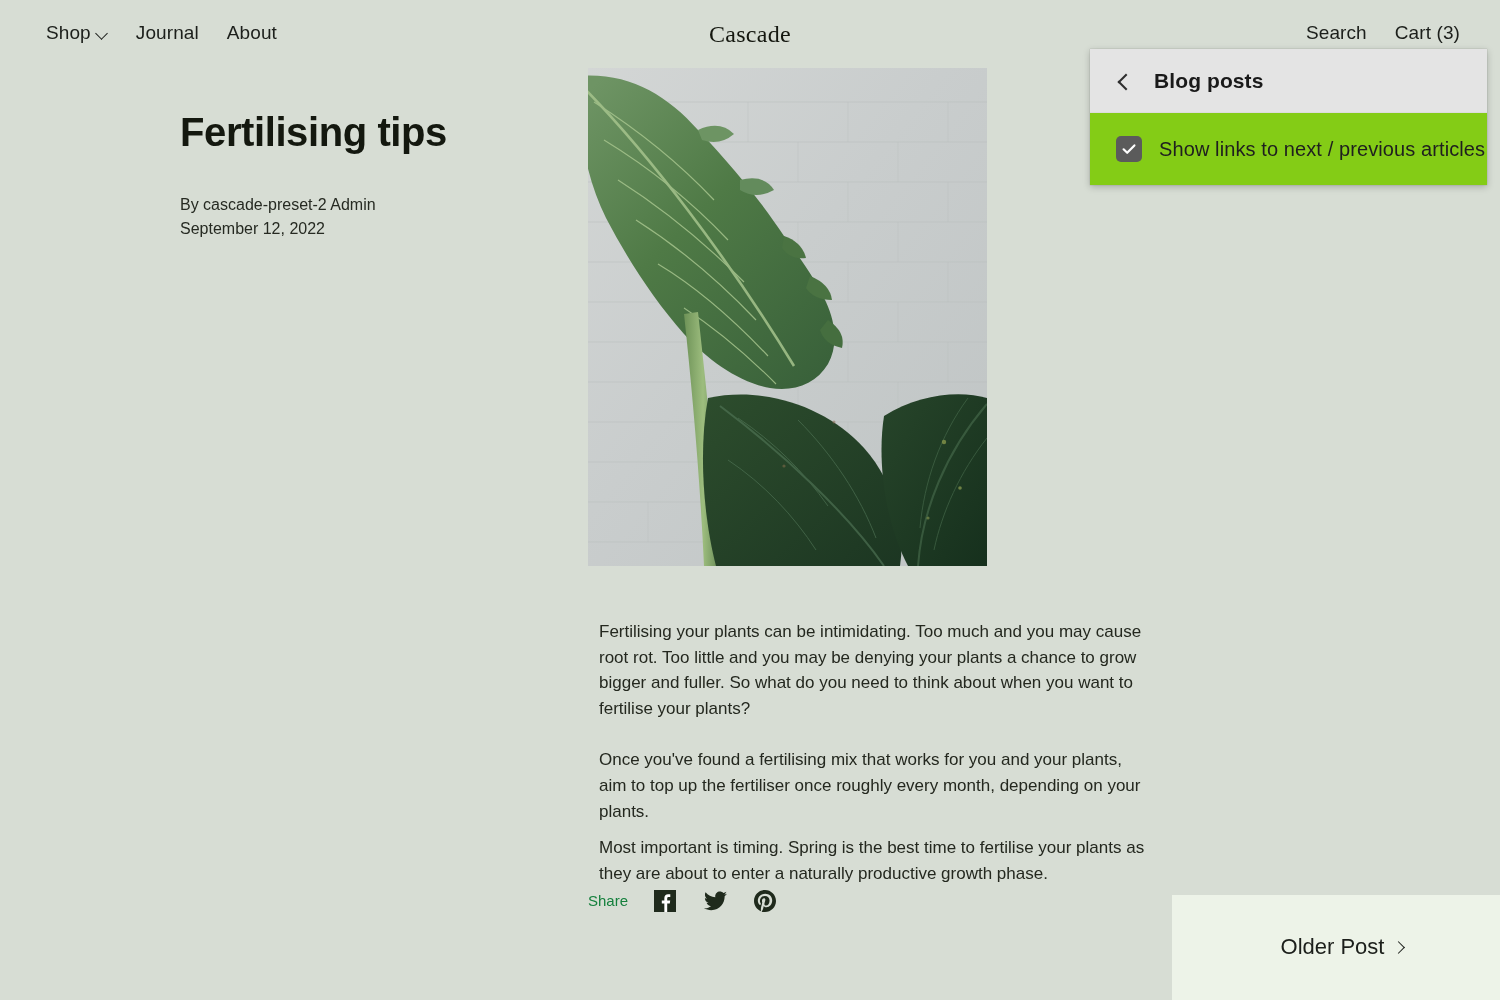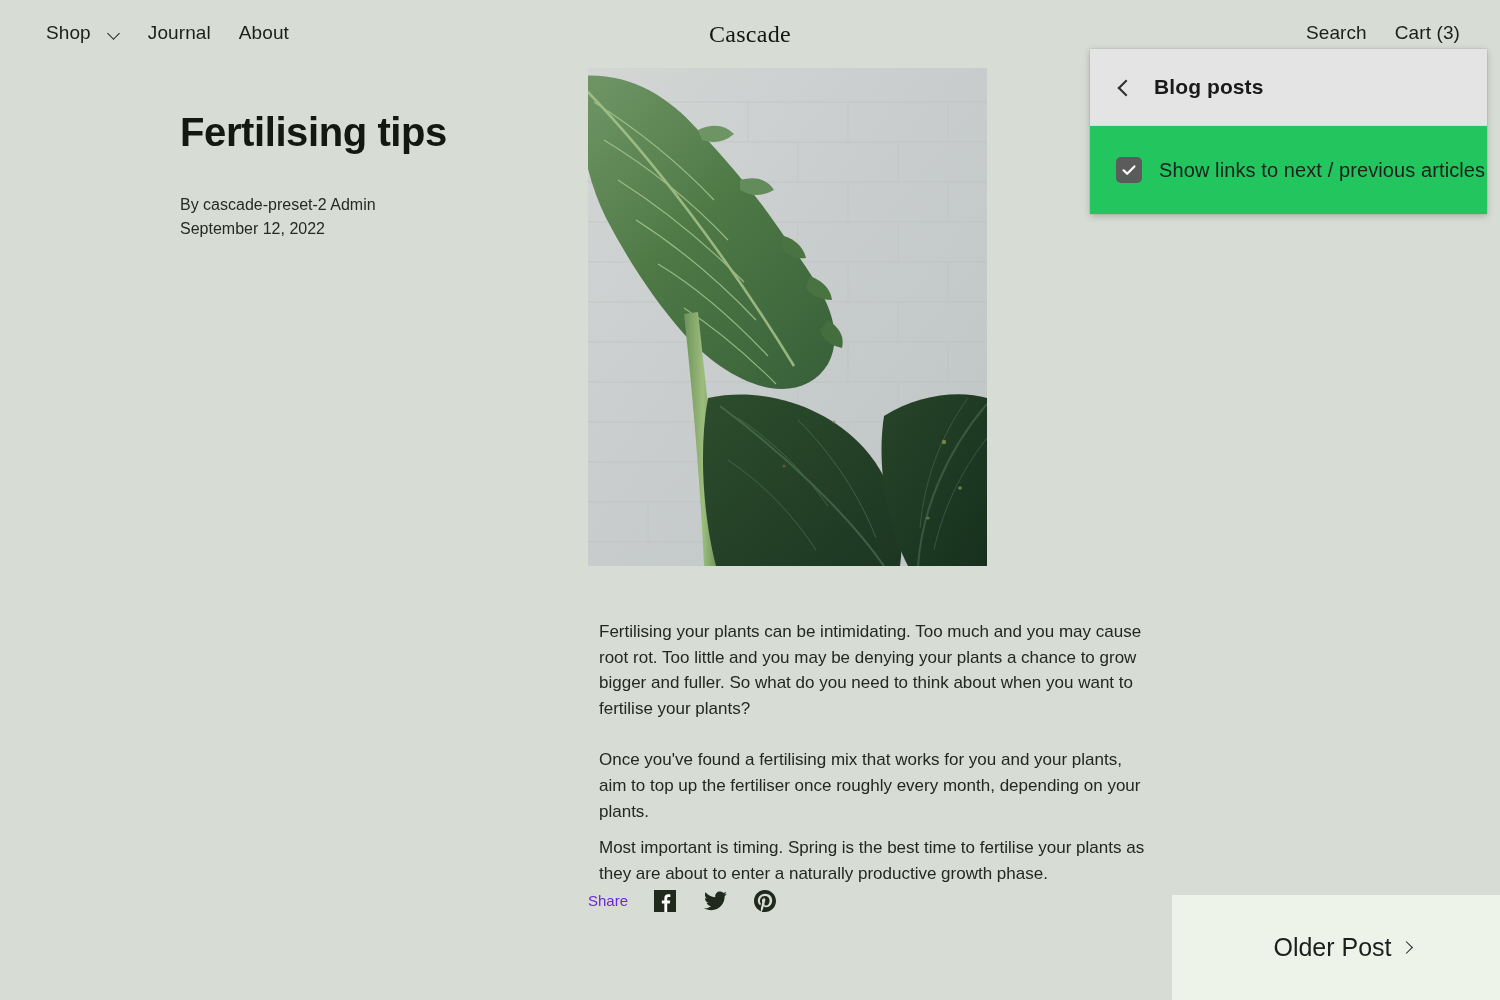--- a/index.html
+++ b/index.html
@@ -38,21 +38,21 @@
 
   .nav-link {
     font-size: 19px;
     line-height: 26px;
     color: #1c1f1b;
     letter-spacing: 0.1px;
     white-space: nowrap;
     cursor: pointer;
     display: flex;
     align-items: center;
-    gap: 18px;
+    gap: 6px;
   }
 
   .chev-down {
     display: inline-block;
     width: 11px;
     height: 11px;
     position: relative;
     top: 1px;
   }
   .chev-down::before {
@@ -139,21 +139,21 @@
     position: absolute;
     left: 588px;
     top: 888px;
     display: flex;
     align-items: center;
     gap: 24px;
   }
   .share-label {
     font-size: 15px;
     line-height: 24px;
-    color: #6d28d9;
+    color: #15803d;
   }
   .share-icon {
     width: 26px;
     height: 26px;
     display: flex;
     align-items: center;
     justify-content: center;
     cursor: pointer;
   }
   .share-icon svg { display: block; }
@@ -165,21 +165,21 @@
     top: 895px;
     width: 328px;
     height: 105px;
     background: #edf3e8;
     display: flex;
     align-items: center;
     justify-content: center;
     cursor: pointer;
   }
   .older-post-link {
-    font-size: 25px;
+    font-size: 22px;
     line-height: 26px;
     color: #1c1f1b;
     display: flex;
     align-items: center;
     gap: 9px;
     position: relative;
     top: -1px;
     left: 6px;
   }
   .chev-right {
@@ -202,21 +202,21 @@
   .settings-panel {
     position: absolute;
     left: 1090px;
     top: 49px;
     width: 397px;
     background: #ffffff;
     box-shadow: 0 2px 7px rgba(0,0,0,0.22), 0 0 1px rgba(0,0,0,0.25);
   }
 
   .settings-header {
-    height: 77px;
+    height: 64px;
     background: #e4e4e4;
     display: flex;
     align-items: center;
     padding-left: 26px;
     gap: 22px;
     border-bottom: 1px solid #dcdcdc;
   }
 
   .back-chevron {
     width: 16px;
@@ -237,22 +237,22 @@
 
   .settings-title {
     font-size: 21px;
     line-height: 28px;
     font-weight: bold;
     color: #1a1a1a;
     letter-spacing: 0.1px;
   }
 
   .settings-body {
-    height: 88px;
-    background: #22c55e;
+    height: 72px;
+    background: #84cc16;
     display: flex;
     align-items: center;
     padding-left: 26px;
     gap: 17px;
   }
 
   .checkbox {
     width: 26px;
     height: 26px;
     border-radius: 5px;

